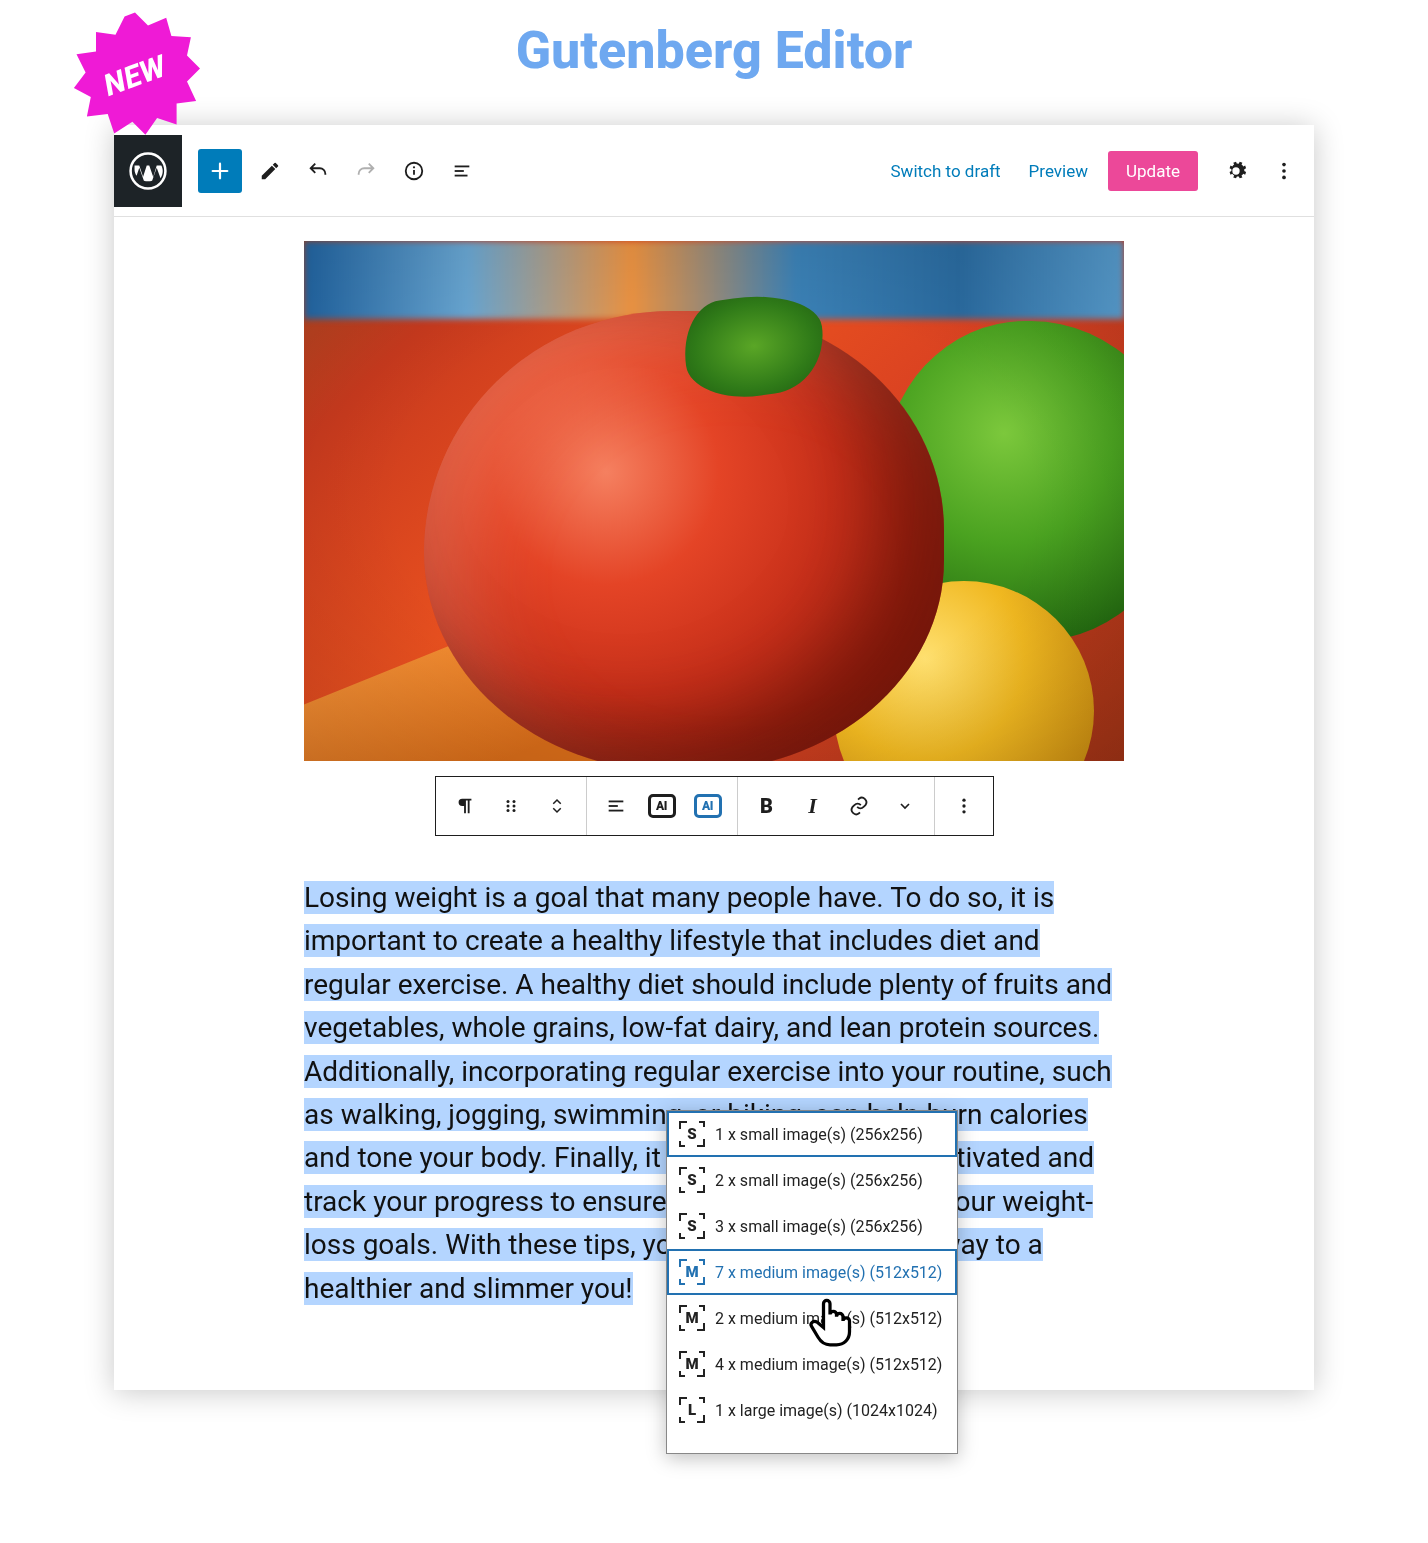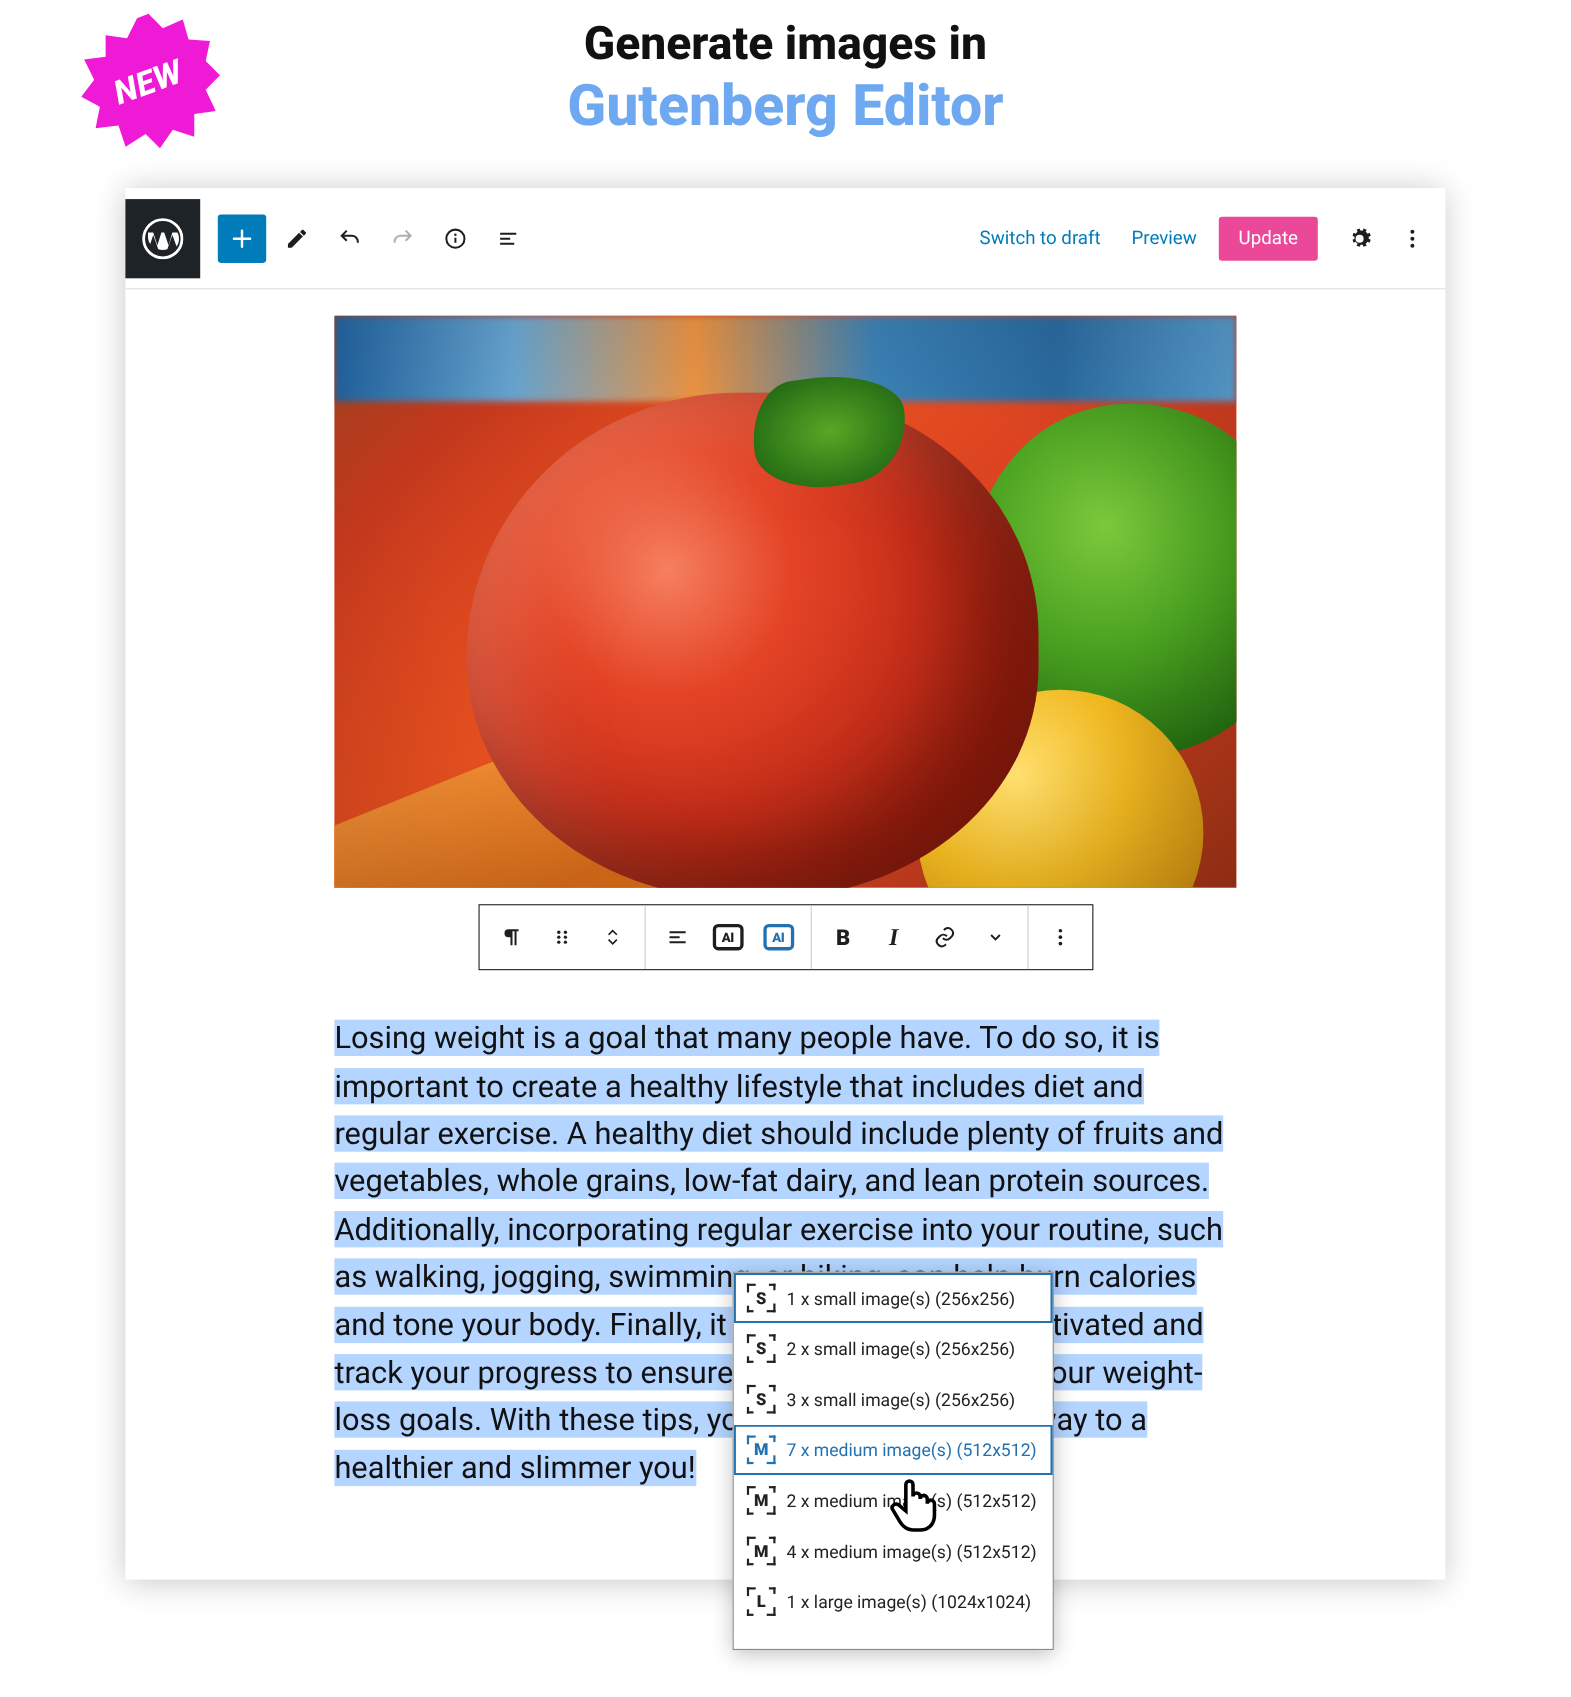--- a/index.html
+++ b/index.html
@@ -270,21 +270,20 @@
 <body>
 
 <div class="new-badge">
   <svg viewBox="0 0 100 100">
     <polygon fill="#ef1ad6" points="50,2 60,12 74,6 78,20 93,21 90,35 100,45 90,55 97,70 82,72 82,88 67,83 58,96 48,86 34,95 29,80 13,82 16,67 3,60 12,48 5,34 20,32 20,17 35,19 42,5"></polygon>
   </svg>
   <span>NEW</span>
 </div>
 
 <div class="hero">
-  <h1>Generate images in</h1>
   <h2>Gutenberg Editor</h2>
 </div>
 
 <div class="editor-frame">
   <div class="topbar">
     <div class="wp-logo">
       <svg width="38" height="38" viewBox="0 0 24 24">
           <circle cx="12" cy="12" r="11" fill="none" stroke="#fff" stroke-width="1.6"></circle>
           <path fill="#fff" d="M3.5 8.5h3l2.4 7.2L11.2 8.5h1.6l2.5 7.3 2.2-7.3h2.9c.6 1 .9 2.3.9 3.5 0 1.7-.5 3.2-1.4 4.5l-2.4-6.6-2.9 8.2c-.8.2-1.7.4-2.6.4s-1.8-.1-2.6-.4L6.5 9.9 4.8 15c-.8-1.1-1.3-2.6-1.3-4 0-.9.0-1.7 0-2.5z"></path>
         </svg>

